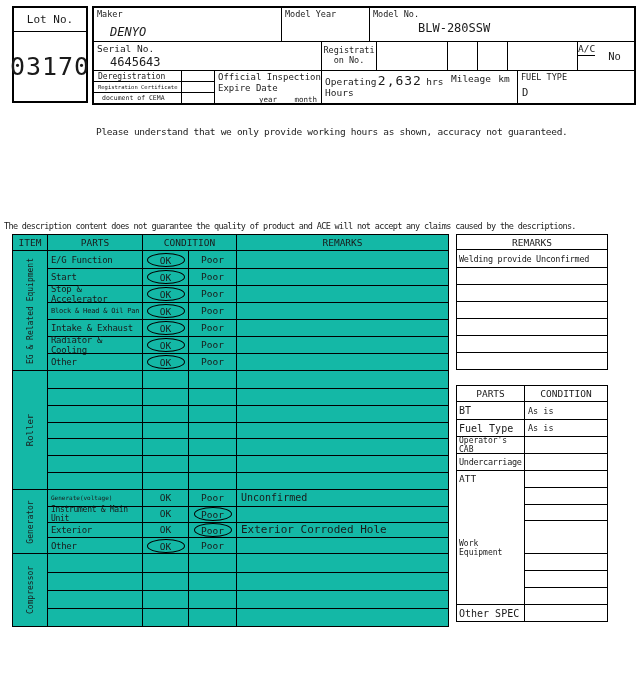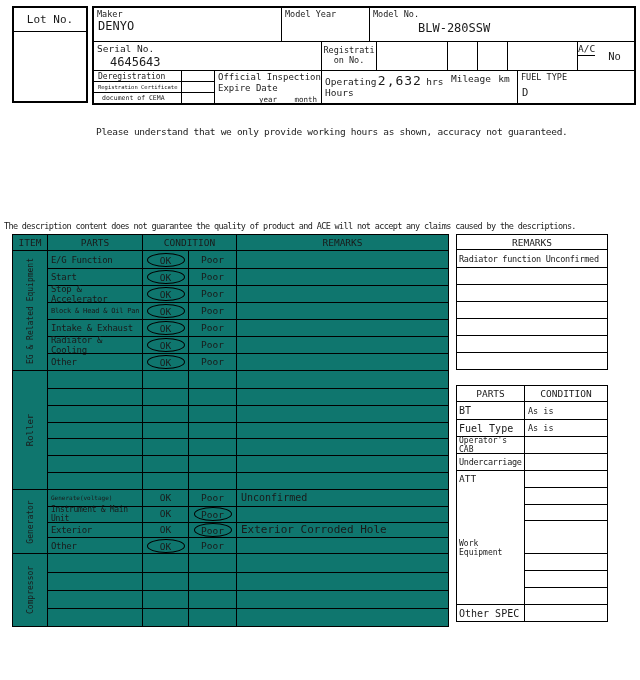--- a/index.html
+++ b/index.html
@@ -22,21 +22,21 @@
   .lot-box { left:12px; top:6px; width:76px; height:97px; border:2px solid #000; }
   .lot-label { height:24px; border-bottom:1.5px solid #000; font-size:11px; }
   .lot-value { flex:1; font-size:25px; letter-spacing:1px; }
 
   .hdr-table { left:92px; top:6px; width:544px; height:99px; border:2px solid #000; }
   .hrow1 { height:34px; border-bottom:1px solid #000; display:flex; }
   .hrow2 { height:29px; border-bottom:1px solid #000; display:flex; }
   .hrow3 { height:32px; display:flex; }
   .lbl { font-size:8.5px; padding:1px 0 0 3px; display:block; }
   .cell-maker { width:188px; }
-  .maker-val { font-size:12px; padding-left:4px; margin-top:0; display:block; }
+  .maker-val { font-size:12px; padding-left:16px; margin-top:6px; display:block;font-style:italic; }
   .cell-myear { width:88px; }
   .cell-mno { flex:1; }
   .mno-val { font-size:12px; padding-left:48px; margin-top:2px; display:block; }
   .cell-serial { width:228px; }
   .serial-lbl { font-size:9.5px; }
   .serial-val { font-size:12px; padding-left:16px; margin-top:1px; display:block; }
   .cell-reg { width:55px; font-size:8.5px; text-align:center; padding-top:3px; line-height:1.2; }
   .cell-e1 { width:71px; } .cell-e2 { width:30px; } .cell-e3 { width:30px; } .cell-e4 { width:70px; }
   .cell-ac { flex:1; display:flex; flex-direction:row; }
   .ac-top { height:14px; border-bottom:1px solid #000; font-size:9.5px; }
@@ -57,21 +57,21 @@
   .oph-lbl { flex:1; font-size:9.5px; padding-left:3px; }
   .oph-val { font-size:13px; letter-spacing:1px; }
   .oph-unit { width:26px; text-align:center; font-size:9.5px; }
   .cell-fuel { flex:1; }
   .fuel-val { font-size:10.5px; padding-left:4px; margin-top:4px; display:block; }
 
   .notice { left:96px; top:126px; font-size:9.5px; letter-spacing:-0.3px; white-space:nowrap; }
   .disclaimer { left:4px; top:221px; font-size:8.5px; letter-spacing:-0.65px; white-space:nowrap; }
 
   
-  .main-table { left:12px; top:234px; width:437px; border:1.5px solid #000; background:#0f766e; }
+  .main-table { left:12px; top:234px; width:437px; border:1.5px solid #000; background:#14b8a6; }
   .mt-head { height:16px; display:flex; border-bottom:1px solid #000; font-size:9.5px; }
   .h-item { width:35px; }
   .h-parts { width:95px; }
   .h-cond { width:94px; }
   .h-rem { flex:1; }
   .sec { display:flex; }
   .sec + .sec { border-top:1px solid #000; }
   .vcell { width:35px; position:relative; border-right:1px solid #000; }
   .vlabel { position:absolute; left:50%; top:50%; transform:translate(-50%,-50%) rotate(-90deg); white-space:nowrap; font-size:8px; }
   .rows { flex:1; display:flex; flex-direction:column; }
@@ -112,20 +112,21 @@
   .rp-grp .gcol { flex:1; display:flex; flex-direction:column; }
   .rp-grp .gcell { flex:1; }
   .rp-grp .gcell + .gcell { border-top:1px solid #000; }
   .f8 { font-size:8px !important; } .f85 { font-size:8.5px !important; letter-spacing:-0.3px; } .f95 { font-size:9.5px !important; }
 </style>
 </head>
 <body>
 
 <div class="abs lot-box col">
   <div class="lot-label ctr">Lot No.</div>
+  <div class="lot-value ctr">03170</div>
 </div>
 
 <div class="abs hdr-table col">
   <div class="hrow1">
     <div class="cell-maker br">
       <span class="lbl">Maker</span>
       <span class="maker-val">DENYO</span>
     </div>
     <div class="cell-myear br">
       <span class="lbl">Model Year</span>
@@ -408,21 +409,21 @@
           <div class="c-ok"></div>
           <div class="c-poor"></div>
           <div class="c-rem"></div>
         </div>
     </div>
   </div>
 </div>
 
 <div class="abs r-remarks">
   <div class="rr-head ctr">REMARKS</div>
-  <div class="rr-row">Radiator function Unconfirmed</div>
+  <div class="rr-row">Welding provide Unconfirmed</div>
   <div class="rr-row"></div>
   <div class="rr-row"></div>
   <div class="rr-row"></div>
   <div class="rr-row"></div>
   <div class="rr-row"></div>
   <div class="rr-row"></div>
 </div>
 
 <div class="abs r-parts">
   <div class="rp-head">

